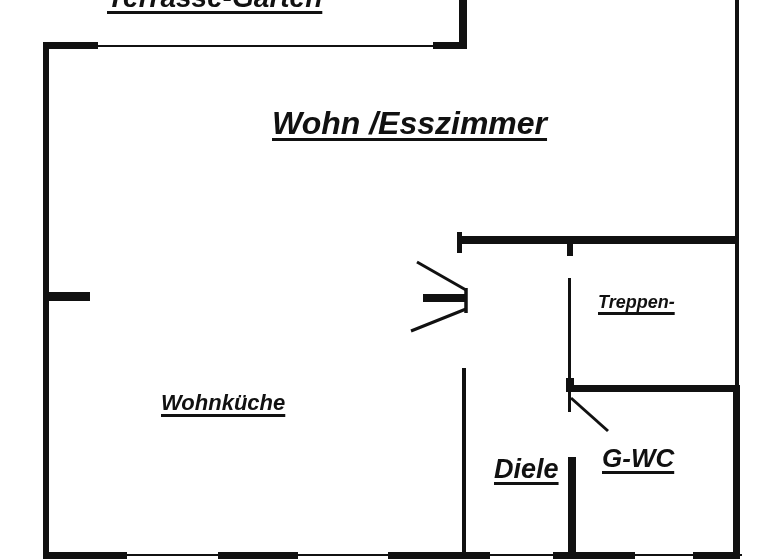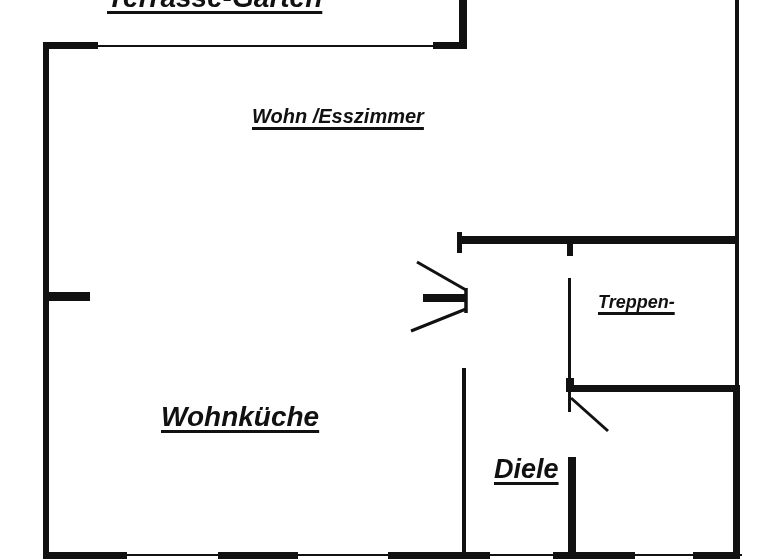--- a/index.html
+++ b/index.html
@@ -30,24 +30,24 @@
     position: absolute;
     color: var(--text);
     font-weight: bold;
     font-style: italic;
     white-space: nowrap;
     text-decoration: underline;
     text-decoration-thickness: 2.5px;
     text-underline-offset: 4px;
   }
   .label-terrasse   { left: 107px; top: -18px; font-size: 28px; }
-  .label-wohn       { left: 252px; top: 105px; font-size: 20px; }
+  .label-wohn       { left: 272px; top: 105px; font-size: 32px; }
   .label-treppe     { left: 598px; top: 291px; font-size: 18px; line-height: 1.27; }
   .label-treppe span { display: block; }
-  .label-wohnkueche { left: 161px; top: 401px; font-size: 28px; }
+  .label-wohnkueche { left: 161px; top: 390px; font-size: 22px; }
   .label-diele      { left: 494px; top: 413px; font-size: 27px; margin-top: 41px; }
   .label-gwc        { left: 602px; top: 443px; font-size: 26px; }
 </style>
 </head>
 <body>
 
 <div class="plan">
 
   <svg class="walls-svg" width="768" height="560" viewBox="0 0 768 560" aria-hidden="true">
     <g fill="currentColor">
@@ -108,14 +108,15 @@
   <div class="room-label label-wohn">Wohn /Esszimmer</div>
 
   <div class="room-label label-treppe">
     <span>Treppen-</span>
   </div>
 
   <div class="room-label label-wohnkueche">Wohnküche</div>
 
   <div class="room-label label-diele">Diele</div>
 
+  <div class="room-label label-gwc">G-WC</div>
 
 </div>
 
 </body></html>

